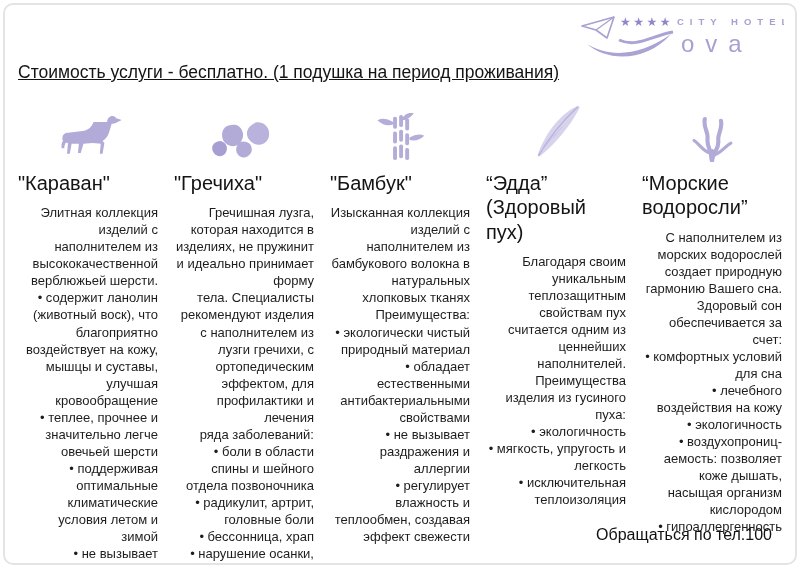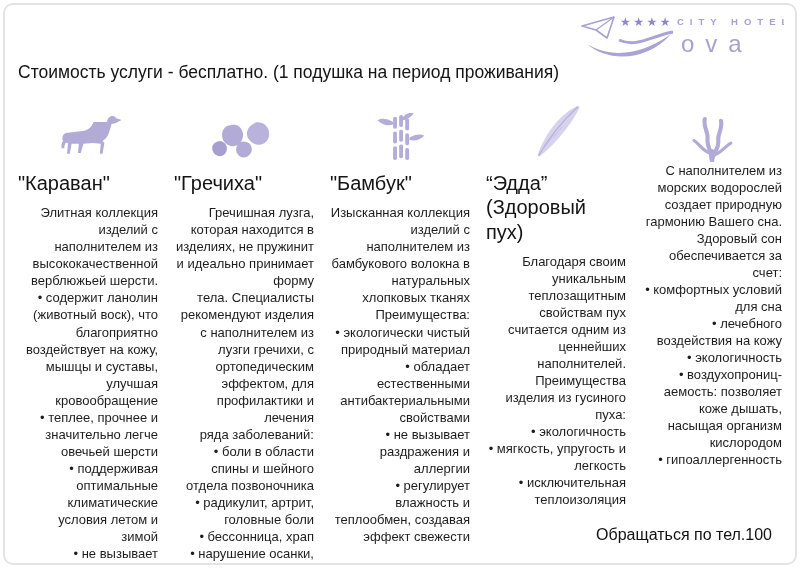--- a/index.html
+++ b/index.html
@@ -1,19 +1,19 @@
 <!DOCTYPE html>
 <html><head>
 <meta charset="utf-8">
 <style>
   html,body{margin:0;padding:0;width:800px;height:568px;background:#fff;overflow:hidden;
     font-family:"Liberation Sans",sans-serif;color:#1c1c1c;position:relative;}
   .frame{position:absolute;inset:3px;border:2px solid #e4e4e6;border-radius:10px;pointer-events:none;}
   .logo{position:absolute;top:10px;right:16px;width:205px;height:50px;}
-  .title{position:absolute;left:18px;top:62px;font-size:17.5px;color:#141414;white-space:nowrap;}
+  .title{position:absolute;left:18px;top:62px;font-size:17.5px;color:#141414;white-space:nowrap;text-decoration:underline;}
   .cols{position:absolute;left:18px;top:106px;width:764px;display:flex;gap:16px;}
   .col{flex:1;min-width:0;}
   .icon-box{height:56px;display:flex;align-items:flex-end;justify-content:center;}
   .col-heading{font-size:20px;line-height:1.22;margin:9px 0 9px;color:#141414;white-space:pre-line;}
   .col-body{font-size:13px;line-height:1.31;white-space:pre-line;color:#1d1d1d;text-align:right;}
   .footer{position:absolute;right:28px;bottom:24px;font-size:16px;color:#111;}
 </style>
 </head>
 <body>
 
@@ -125,20 +125,22 @@
       <svg viewBox="0 0 60 58" width="54" height="52">
         <g fill="none" stroke="#b2abd8" stroke-linecap="round">
           <path d="M30,56 C30,46 24,42 25,32 C26,24 20,20 22,10" stroke-width="4.6"></path>
           <path d="M30,56 C32,46 38,44 37,34 C36,26 42,22 40,12" stroke-width="4.6"></path>
           <path d="M28,48 C20,46 16,38 10,34" stroke-width="3.6"></path>
           <path d="M33,50 C41,47 45,40 51,37" stroke-width="3.6"></path>
           <path d="M30,56 C29,52 29,50 30,46" stroke-width="5"></path>
         </g>
       </svg>
     </div>
+    <div class="col-heading">“Морские
+водоросли”</div>
     <div class="col-body">С наполнителем из морских водорослей создает природную гармонию Вашего сна. Здоровый сон обеспечивается за счет:
 • комфортных условий для сна
 • лечебного воздействия на кожу
 • экологичность
 • воздухопрониц-
 аемость: позволяет коже дышать, насыщая организм кислородом
 • гипоаллергенность</div>
   </div>
 
 </div>

